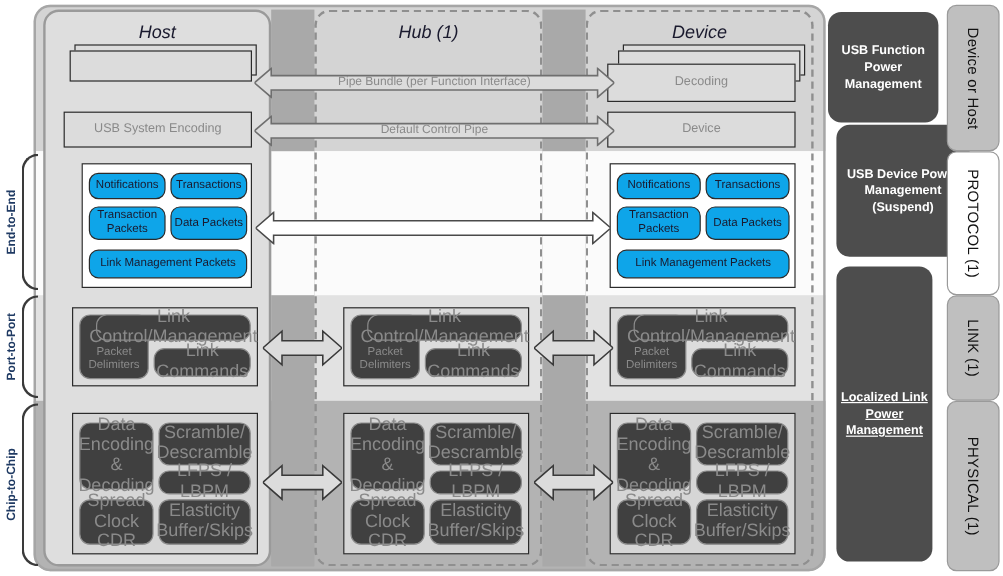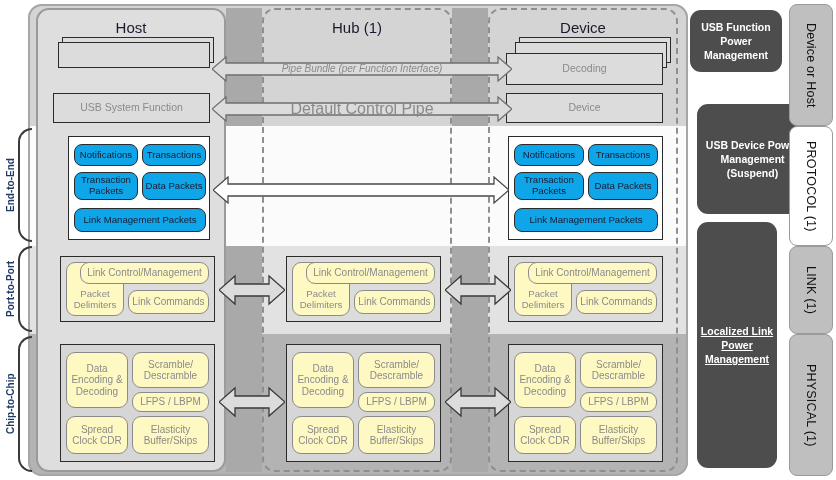--- a/index.html
+++ b/index.html
@@ -25,21 +25,21 @@
   
   .colcard{border-radius:13px;background:#dedede;}
   .colcard.solid{border:2px solid #9a9a9a;}
   .colcard.dashed{border:2px dashed #8f8f8f;background:transparent;}
 
   #card-host{left:36px;top:8px;width:190px;height:464px;}
   #card-hub{left:262px;top:8px;width:190px;height:464px;}
   #card-device{left:488px;top:8px;width:190px;height:464px;}
 
   .col-title{position:absolute;left:0;right:0;top:9px;text-align:center;
-      font-size:15px;color:#1a1a2e;font-weight:normal;}
+      font-size:15px;color:#1a1a2e;font-weight:normal;font-style:italic;}
 
   
   .cable{background:#a9a9a9;}
   #cable-1{left:226px;top:8px;width:36px;height:464px;}
   #cable-2{left:452px;top:8px;width:36px;height:464px;}
   .cable-cut{background:#fbfbfb;}
   #cable-1-cut{left:226px;top:126px;width:36px;height:120px;}
   #cable-2-cut{left:452px;top:126px;width:36px;height:120px;}
 
   
@@ -47,27 +47,27 @@
   .stackline{border:1.5px solid #2b2b2b;background:#dcdcdc;}
 
   
   .proto-panel{background:#ffffff;border:1.5px solid #2b2b2b;}
   .pill{border:1.5px solid #2b2b2b;border-radius:8px;background:#0ea5e9;
         color:#1a1a2e;font-size:9.6px;}
 
   
   .lay-panel{background:#dcdcdc;border:1.5px solid #2b2b2b;}
   .lay-panel.phy{background:#d6d6d6;}
-  .gpill{border:1.5px solid #8b8b8b;border-radius:9px;background:#fef9c3;
-         color:#8a8a8a;font-size:10px;}
+  .gpill{border:1.5px solid #8b8b8b;border-radius:9px;background:#404040;
+         color:#8a8a8a;font-size:15px;}
 
   
   .pmbox{background:#4d4d4d;border-radius:11px;color:#ffffff;font-size:10.5px;
          font-weight:bold;line-height:1.35;}
-  #pm-func{left:690px;top:10px;width:92px;height:62px;}
+  #pm-func{left:690px;top:10px;width:92px;height:92px;}
   #pm-dev{left:697px;top:104px;width:111px;height:110px;}
   #pm-link{left:697px;top:222px;width:80px;height:246px;text-decoration:underline;}
 
   
   .tab{border:1.5px solid #9a9a9a;border-radius:8px;background:#bfbfbf;color:#111;
        font-size:12.5px;writing-mode:vertical-rl;text-orientation:mixed;
        display:flex;align-items:center;justify-content:center;letter-spacing:.2px;}
   #tab-devhost{left:789px;top:4px;width:44px;height:122px;}
   #tab-protocol{left:789px;top:126px;width:44px;height:120px;background:#ffffff;}
   #tab-link{left:789px;top:246px;width:44px;height:88px;}
@@ -106,40 +106,40 @@
   </div>
   <div class="abs colcard dashed" id="card-hub">
     <div class="col-title">Hub (1)</div>
   </div>
   <div class="abs colcard dashed" id="card-device">
     <div class="col-title">Device</div>
   </div>
 
   <div class="abs stackline" style="left:62px;top:37px;width:152px;height:26px;"></div>
   <div class="abs stackline" style="left:58px;top:42px;width:152px;height:26px;"></div>
-  <div class="abs swbox ctr" style="left:53px;top:93px;width:157px;height:30px;">USB System Function</div>
+  <div class="abs swbox ctr" style="left:53px;top:93px;width:157px;height:30px;">USB System Encoding</div>
 
   <div class="abs stackline" style="left:519px;top:37px;width:152px;height:26px;"></div>
   <div class="abs stackline" style="left:515px;top:42px;width:152px;height:26px;"></div>
   <div class="abs swbox ctr" style="left:506px;top:53px;width:157px;height:32px;">Decoding</div>
   <div class="abs swbox ctr" style="left:506px;top:93px;width:157px;height:30px;">Device</div>
 
   <div class="arrow" style="left:212px;top:56px;">
     <svg width="300" height="26" viewBox="0 0 300 26">
       <polygon points="0,13 14,1 14,7 286,7 286,1 300,13 286,25 286,19 14,19 14,25" fill="#dcdcdc" stroke="#6f6f6f" stroke-width="1.3"></polygon>
     </svg>
   </div>
-  <div class="abs ctr" style="left:222px;top:60px;width:280px;height:18px;font-size:10px;color:#8a8a8a;font-style:italic;">Pipe Bundle (per Function Interface)</div>
+  <div class="abs ctr" style="left:222px;top:60px;width:280px;height:18px;font-size:10px;color:#8a8a8a;">Pipe Bundle (per Function Interface)</div>
 
   <div class="arrow" style="left:212px;top:96px;">
     <svg width="300" height="26" viewBox="0 0 300 26">
       <polygon points="0,13 14,1 14,7 286,7 286,1 300,13 286,25 286,19 14,19 14,25" fill="#dcdcdc" stroke="#6f6f6f" stroke-width="1.3"></polygon>
     </svg>
   </div>
-  <div class="abs ctr" style="left:222px;top:100px;width:280px;height:18px;font-size:16px;color:#8a8a8a;">Default Control Pipe</div>
+  <div class="abs ctr" style="left:222px;top:100px;width:280px;height:18px;font-size:10px;color:#8a8a8a;">Default Control Pipe</div>
 
   <div class="abs proto-panel" style="left:68px;top:136px;width:142px;height:104px;"></div>
   <div class="abs pill ctr" style="left:74px;top:144px;width:64px;height:22px;">Notifications</div>
   <div class="abs pill ctr" style="left:142px;top:144px;width:64px;height:22px;">Transactions</div>
   <div class="abs pill ctr" style="left:74px;top:172px;width:64px;height:28px;">Transaction Packets</div>
   <div class="abs pill ctr" style="left:142px;top:172px;width:64px;height:28px;">Data Packets</div>
   <div class="abs pill ctr" style="left:74px;top:208px;width:132px;height:24px;">Link Management Packets</div>
 
   <div class="abs proto-panel" style="left:508px;top:136px;width:155px;height:104px;"></div>
   <div class="abs pill ctr" style="left:514px;top:144px;width:70px;height:22px;">Notifications</div>

